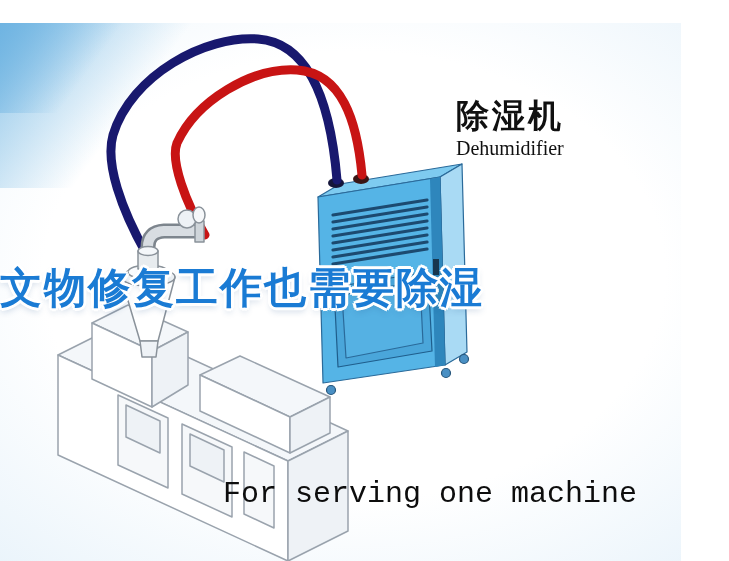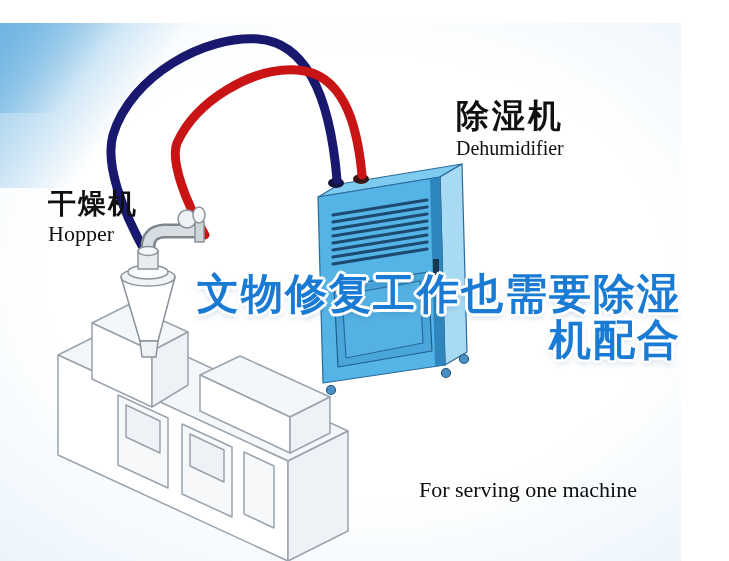--- a/index.html
+++ b/index.html
@@ -29,37 +29,37 @@
 
   .label-dehumidifier { left:456px; top:76px; }
   .label-dehumidifier .zh { font-size:33px; letter-spacing:3px; }
   .label-dehumidifier .en { font-size:20px; margin-top:4px; }
 
   .label-hopper { left:48px; top:166px; }
   .label-hopper .zh { font-size:28px; letter-spacing:2px; }
   .label-hopper .en { font-size:22px; margin-top:4px; }
 
   .title-overlay {
-    position:absolute; z-index:3; top:248px; left:0; width:100%;
-    text-align:right;
+    position:absolute; z-index:3; top:242px; left:0; width:100%;
+    text-align:left;
     font-weight:700;
     font-size:42px;
     line-height:1.1;
     letter-spacing:2px;
     color: var(--title_blue, #1a7bd4);
     text-shadow:
       -3px 0 0 #fff, 3px 0 0 #fff, 0 -3px 0 #fff, 0 3px 0 #fff,
       -2px -2px 0 #fff, 2px -2px 0 #fff, -2px 2px 0 #fff, 2px 2px 0 #fff,
       0 4px 6px rgba(30,80,140,0.25);
   }
   .caption {
     position:absolute; z-index:2; right:44px; top:448px; text-align:center;
   }
   .caption .zh { display:block; font-weight:700; font-size:30px; letter-spacing:1px; color:#0d0d0d; }
-  .caption .en { display:block; font-family:Liberation Serif, serif; font-size:22px; color:#0d0d0d; margin-top:6px; }
+  .caption .en { display:block; font-family:Liberation Mono, monospace; font-size:30px; color:#0d0d0d; margin-top:6px; }
 </style>
 </head>
 <body>
 
 <div class="stage">
 
   <div class="corner-tl"></div>
   <div class="corner-tl2"></div>
 
   <svg class="art" width="729" height="561" viewBox="0 0 729 561">
@@ -132,27 +132,22 @@
       <polygon points="138,228 158,228 158,246 138,246" fill="#e8ecef"></polygon>
       <ellipse cx="148" cy="228" rx="10" ry="4.5" fill="#f4f7fa"></ellipse>
     </g>
   </svg>
 
   <div class="label label-dehumidifier">
     <span class="zh">除湿机</span>
     <span class="en">Dehumidifier</span>
   </div>
 
-  <div class="label label-hopper">
-    <span class="zh">干燥机</span>
-    <span class="en">Hopper</span>
-  </div>
 
   <div class="title-overlay">
     <div>文物修复工作也需要除湿</div>
-    <div>机配合</div>
   </div>
 
   <div class="caption">
     <span class="en">For serving one machine</span>
   </div>
 
 </div>
 
 </body></html>

